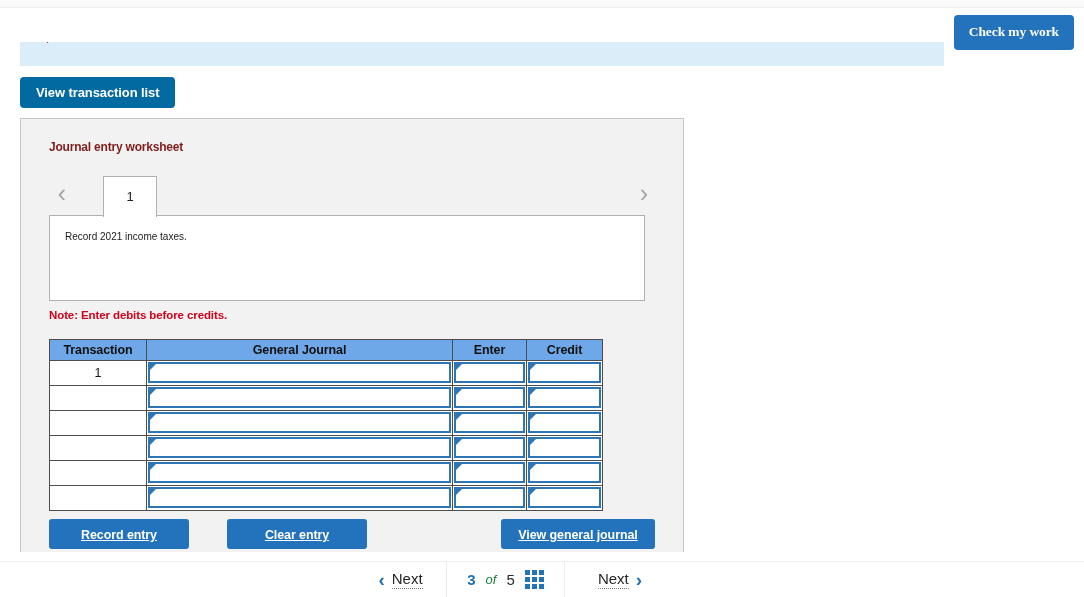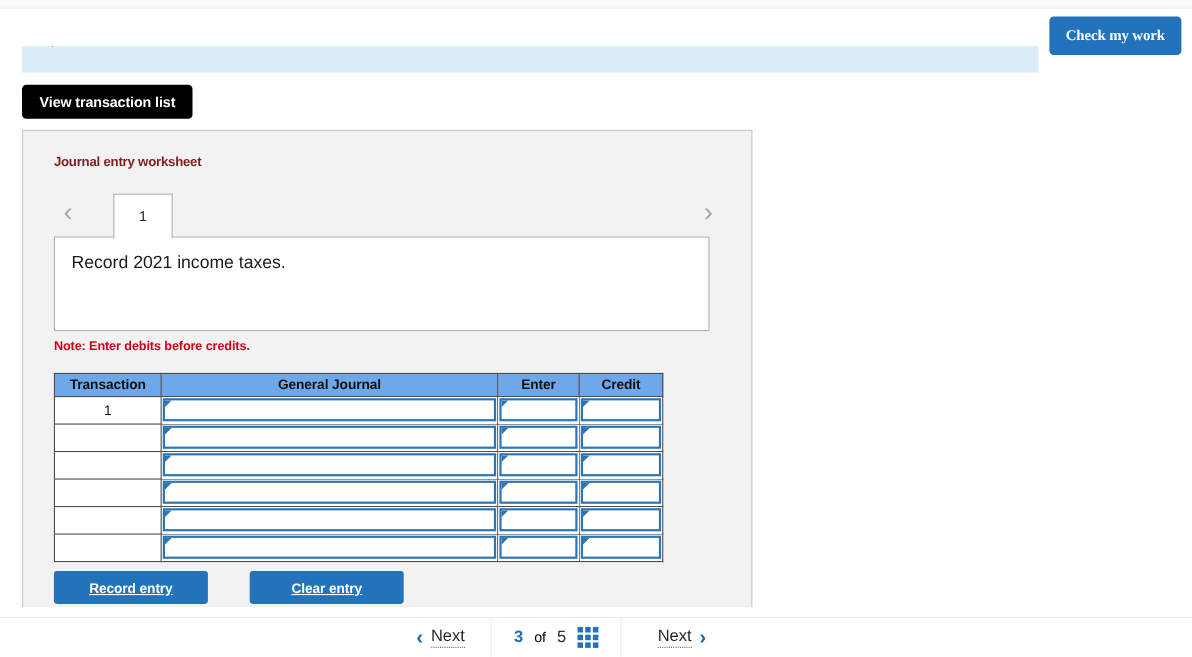--- a/index.html
+++ b/index.html
@@ -41,21 +41,21 @@
   .blue-banner .clipped-text {
     position: absolute; left: 6px; top: -13px;
     font-size: 12.5px; color: #c0392b;
     white-space: nowrap;
     font-family: "Liberation Sans", sans-serif;
   }
 
   
   .view-tx-btn {
     position: absolute; left: 20px; top: 77px;
-    background: #000000; color: #fff;
+    background: #0369a1; color: #fff;
     border: none; border-radius: 4px;
     font-size: 13px; font-weight: bold;
     font-family: "Liberation Sans", sans-serif;
     padding: 0 16px; height: 31px; line-height: 31px;
     cursor: pointer; white-space: nowrap;
     letter-spacing: -0.1px;
   }
 
   
   .worksheet-panel {
@@ -105,21 +105,21 @@
   
   .instr-box {
     position: absolute; left: 28px; top: 96px;
     width: 596px; height: 86px;
     background: #ffffff;
     border: 1px solid #b0b0b0;
     z-index: 2;
   }
   .instr-text {
     position: absolute; left: 15px; top: 15px;
-    font-size: 16px; color: #1a1a1a;
+    font-size: 10px; color: #1a1a1a;
   }
 
   .note-text {
     position: absolute; left: 28px; top: 190px;
     font-size: 11.5px; font-weight: bold; color: #d0021b;
     letter-spacing: -0.1px;
   }
 
   
   .jtable {
@@ -215,21 +215,21 @@
     line-height: 1; user-select: none; cursor: pointer;
     font-family: "Liberation Sans", sans-serif;
   }
   .pg-word {
     font-size: 15px; color: #262626;
     border-bottom: 1px dotted #7a7a7a;
     cursor: pointer;
     padding-bottom: 1px;
   }
   .pg-cur  { font-size: 15px; color: #1f6fb5; font-weight: bold; }
-  .pg-of   { font-size: 13px; color: #000000; }
+  .pg-of   { font-size: 13px; color: #15803d; font-style: italic; }
   .pg-tot  { font-size: 15px; color: #2b2b2b; }
 
   .grid-icon {
     display: grid;
     grid-template-columns: repeat(3, 5px);
     grid-template-rows: repeat(3, 5px);
     gap: 2px; cursor: pointer;
   }
   .grid-icon i { display: block; width: 5px; height: 5px; background: #2272bc; }
 </style>
@@ -344,20 +344,21 @@
             </td>
           <td class="inp-cell">
               <div class="inp-box"></div>
             </td>
         </tr>
       </tbody>
     </table>
 
     <button class="ws-btn btn-record">Record entry</button>
     <button class="ws-btn btn-clear">Clear entry</button>
+    <button class="ws-btn btn-viewgj">View general journal</button>
   </div>
 
   <div class="pager-wrap">
     <div class="pager">
 
       <div class="pager-sec sec-prev">
         <span class="pg-arrow">‹</span>
         <span class="pg-word">Next</span>
       </div>
 

